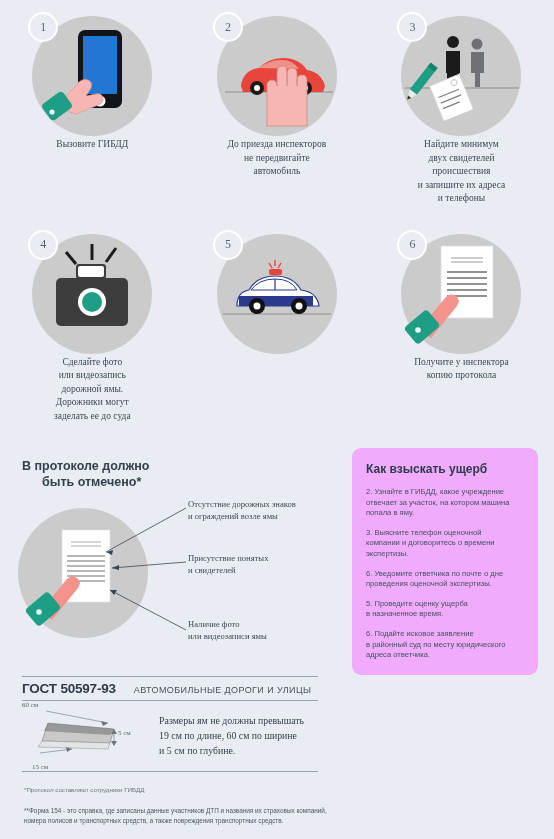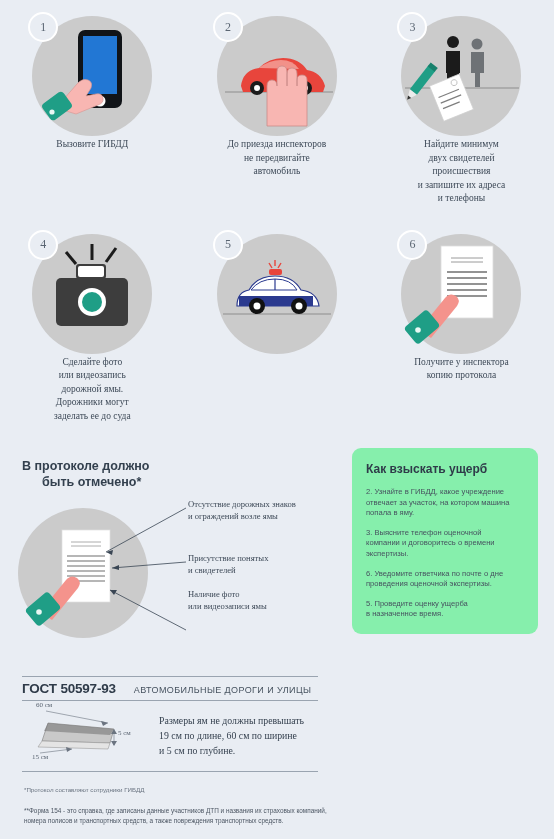--- a/index.html
+++ b/index.html
@@ -57,52 +57,52 @@
   }
   .prot-art{position:absolute;left:18px;top:18px;width:130px;height:130px;}
   .callouts{position:absolute;left:188px;top:0;width:150px;}
   .callout{
     font-size:8.6px;line-height:12px;color:#3d4957;
     font-family:"Liberation Serif","DejaVu Serif",serif;
     position:absolute;
   }
   .callout.c1{top:8px;}
   .callout.c2{top:62px;}
-  .callout.c3{top:98px;}
+  .callout.c3{top:128px;}
   .lines-svg{position:absolute;left:0;top:0;width:340px;height:165px;}
 
   
   .gost{position:absolute;left:22px;top:676px;width:296px;}
   .gost-head{
     display:flex;align-items:baseline;gap:18px;
     border-top:1.2px solid #9aa4b0;border-bottom:1.2px solid #9aa4b0;
     padding:4px 0 4px 0;
   }
   .gost-code{font-size:13.5px;font-weight:bold;color:#2f3b49;letter-spacing:-0.2px;}
   .gost-sub{font-size:9px;color:#46525f;letter-spacing:0.4px;text-align:right;}
   .gost-body{display:flex;align-items:center;height:68px;position:relative;}
   .pothole{position:relative;width:128px;height:68px;}
   .dim{
     position:absolute;font-size:7px;color:#5a6471;
     font-family:"Liberation Serif","DejaVu Serif",serif;
   }
-  .dim-w{left:14px;top:0px;}
+  .dim-w{left:0;top:0px;}
   .dim-d{left:96px;top:28px;}
-  .dim-l{left:10px;top:52px;}
+  .dim-l{left:10px;top:62px;}
   .gost-text{
     font-size:9.8px;line-height:15px;color:#333f4d;
     margin-left:10px;width:160px;
     font-family:"Liberation Serif","DejaVu Serif",serif;
   }
   .gost-rule{border-top:1.2px solid #9aa4b0;margin-top:2px;}
 
   
   .card{
     position:absolute;left:352px;top:448px;width:186px;
-    background:#86efac;border-radius:9px;
+    background:#f0abfc;border-radius:9px;
     padding:14px 14px 14px 14px;
     box-sizing:border-box;
   }
   .card-title{font-size:12px;font-weight:bold;color:#2f3b49;margin-bottom:11px;}
   .card-item{
     font-size:7.6px;line-height:10.6px;color:#46525f;margin-bottom:9px;
   }
   .card-item:last-child{margin-bottom:0;}
 
   
@@ -334,17 +334,20 @@
   <div class="card-item" style="white-space:pre-line">2. Узнайте в ГИБДД, какое учреждение
 отвечает за участок, на котором машина
 попала в яму.</div>
   <div class="card-item" style="white-space:pre-line">3. Выясните телефон оценочной
 компании и договоритесь о времени
 экспертизы.</div>
   <div class="card-item" style="white-space:pre-line">6. Уведомите ответчика по почте о дне
 проведения оценочной экспертизы.</div>
   <div class="card-item" style="white-space:pre-line">5. Проведите оценку ущерба
 в назначенное время.</div>
+  <div class="card-item" style="white-space:pre-line">6. Подайте исковое заявление
+в районный суд по месту юридического
+адреса ответчика.</div>
 </div>
 
 <div class="fn1">*Протокол составляют сотрудники ГИБДД</div>
 <div class="fn2" style="white-space:pre-line">**Форма 154 - это справка, где записаны данные участников ДТП и названия их страховых компаний,
 номера полисов и транспортных средств, а также повреждения транспортных средств.</div>
 
 </body></html>

